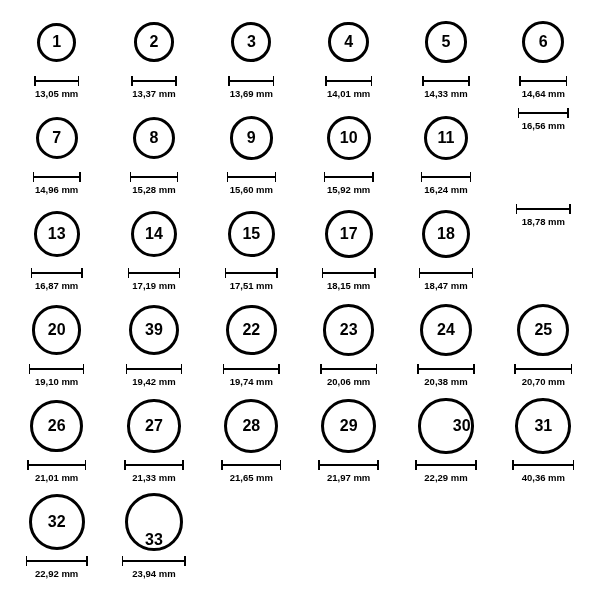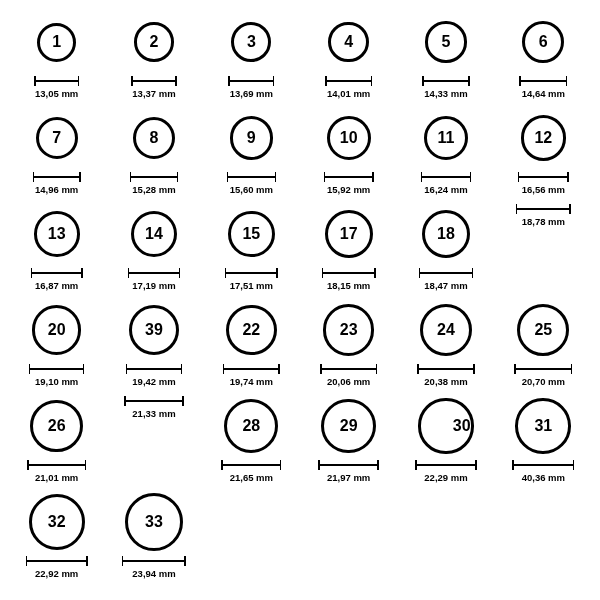--- a/index.html
+++ b/index.html
@@ -229,25 +229,20 @@
           </div>
         </div>
         <div class="measure" style="width: 50.6px;">
           <div class="bar"></div>
           <div class="tick left"></div>
           <div class="tick right"></div>
         </div>
         <div class="mm">16,24 mm</div>
       </div>
       <div class="cell">
-        <div class="ring-wrap">
-          <div class="ring" style="width: 45.1px; height: 45.1px;">
-            <span class="ring-num">12</span>
-          </div>
-        </div>
         <div class="measure" style="width: 51.1px;">
           <div class="bar"></div>
           <div class="tick left"></div>
           <div class="tick right"></div>
         </div>
         <div class="mm">16,56 mm</div>
       </div>
       <div class="cell">
         <div class="ring-wrap">
           <div class="ring" style="width: 45.7px; height: 45.7px;">
@@ -406,20 +401,25 @@
           </div>
         </div>
         <div class="measure" style="width: 58.9px;">
           <div class="bar"></div>
           <div class="tick left"></div>
           <div class="tick right"></div>
         </div>
         <div class="mm">21,01 mm</div>
       </div>
       <div class="cell">
+        <div class="ring-wrap">
+          <div class="ring" style="width: 53.4px; height: 53.4px;">
+            <span class="ring-num">27</span>
+          </div>
+        </div>
         <div class="measure" style="width: 59.4px;">
           <div class="bar"></div>
           <div class="tick left"></div>
           <div class="tick right"></div>
         </div>
         <div class="mm">21,33 mm</div>
       </div>
       <div class="cell">
         <div class="ring-wrap">
           <div class="ring" style="width: 54px; height: 54px;">
@@ -480,21 +480,21 @@
         </div>
         <div class="measure" style="width: 62.2px;">
           <div class="bar"></div>
           <div class="tick left"></div>
           <div class="tick right"></div>
         </div>
         <div class="mm">22,92 mm</div>
       </div>
       <div class="cell">
         <div class="ring-wrap">
-          <div class="ring" style="width: 58px; height: 58px;">
+          <div class="ring" style="width: 58px; height: 58px; align-items: flex-end;">
             <span class="ring-num">33</span>
           </div>
         </div>
         <div class="measure" style="width: 64px;">
           <div class="bar"></div>
           <div class="tick left"></div>
           <div class="tick right"></div>
         </div>
         <div class="mm">23,94 mm</div>
       </div>

